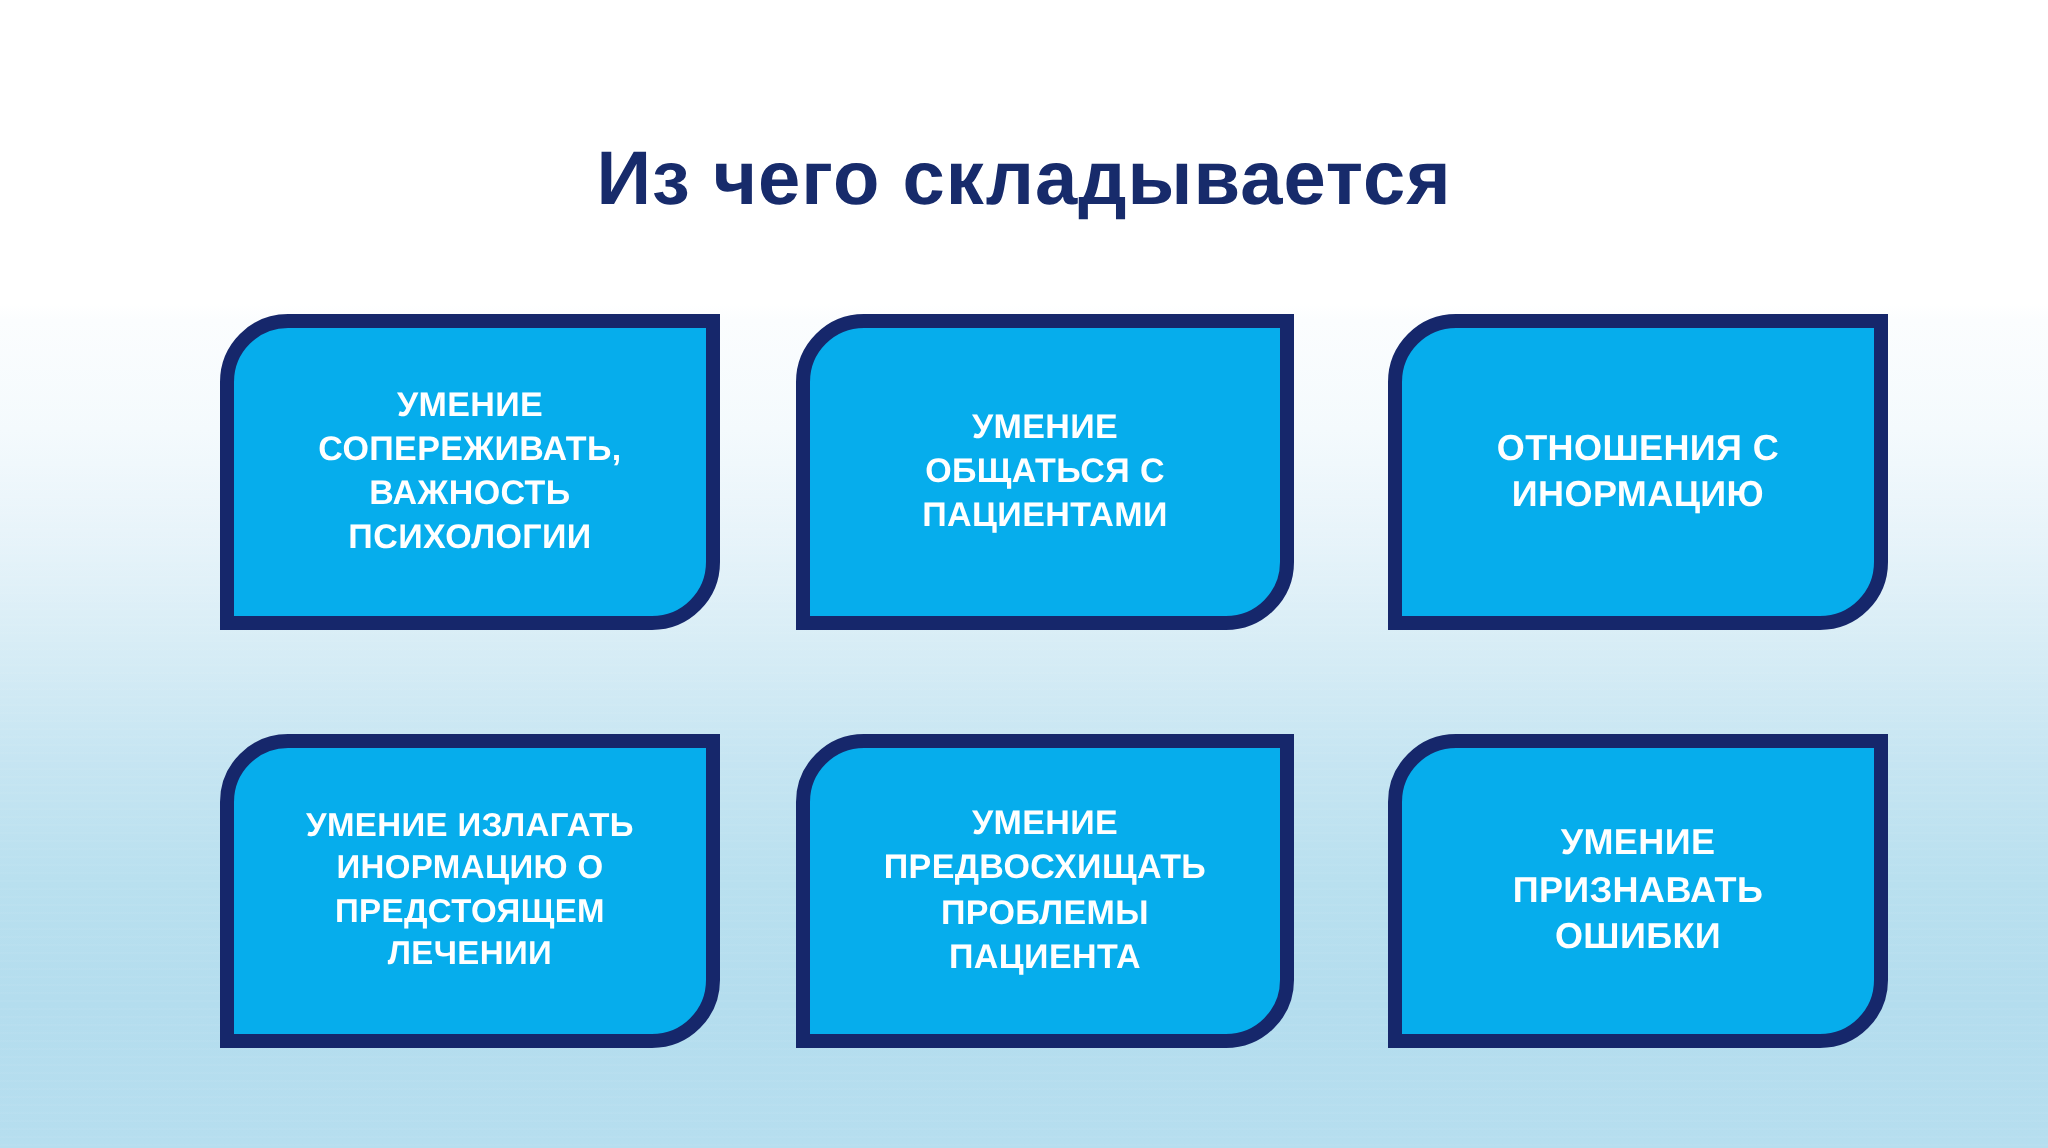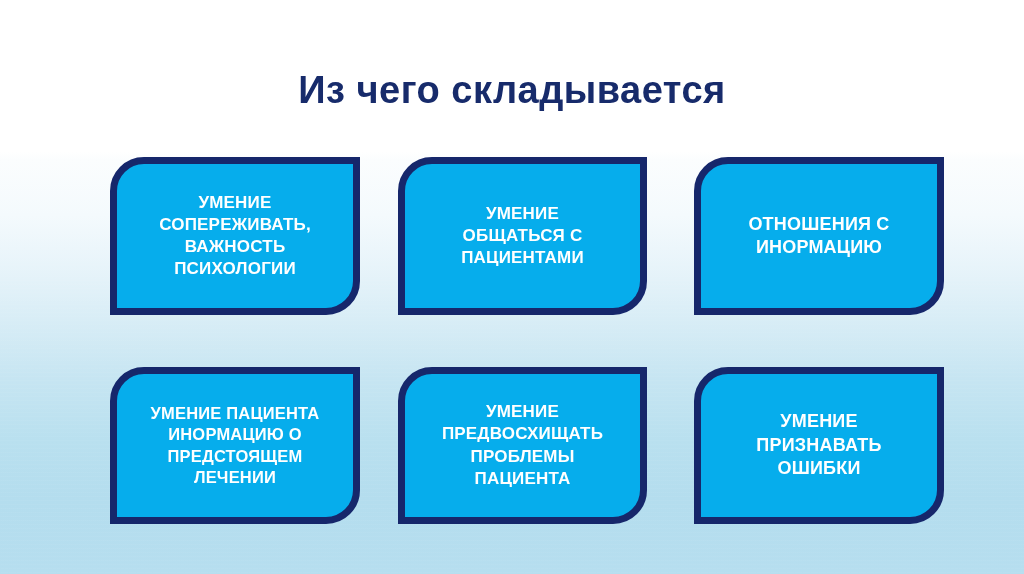--- a/index.html
+++ b/index.html
@@ -118,21 +118,21 @@
 ОБЩАТЬСЯ С
 ПАЦИЕНТАМИ</span>
   </div>
 
   <div class="card col-3 row-1">
     <span class="card-label fs-18">ОТНОШЕНИЯ С
 ИНОРМАЦИЮ</span>
   </div>
 
   <div class="card col-1 row-2">
-    <span class="card-label fs-16">УМЕНИЕ ПАЦИЕНТА
+    <span class="card-label fs-16">УМЕНИЕ ИЗЛАГАТЬ
 ИНОРМАЦИЮ О
 ПРЕДСТОЯЩЕМ
 ЛЕЧЕНИИ</span>
   </div>
 
   <div class="card col-2 row-2">
     <span class="card-label fs-17">УМЕНИЕ
 ПРЕДВОСХИЩАТЬ
 ПРОБЛЕМЫ
 ПАЦИЕНТА</span>

